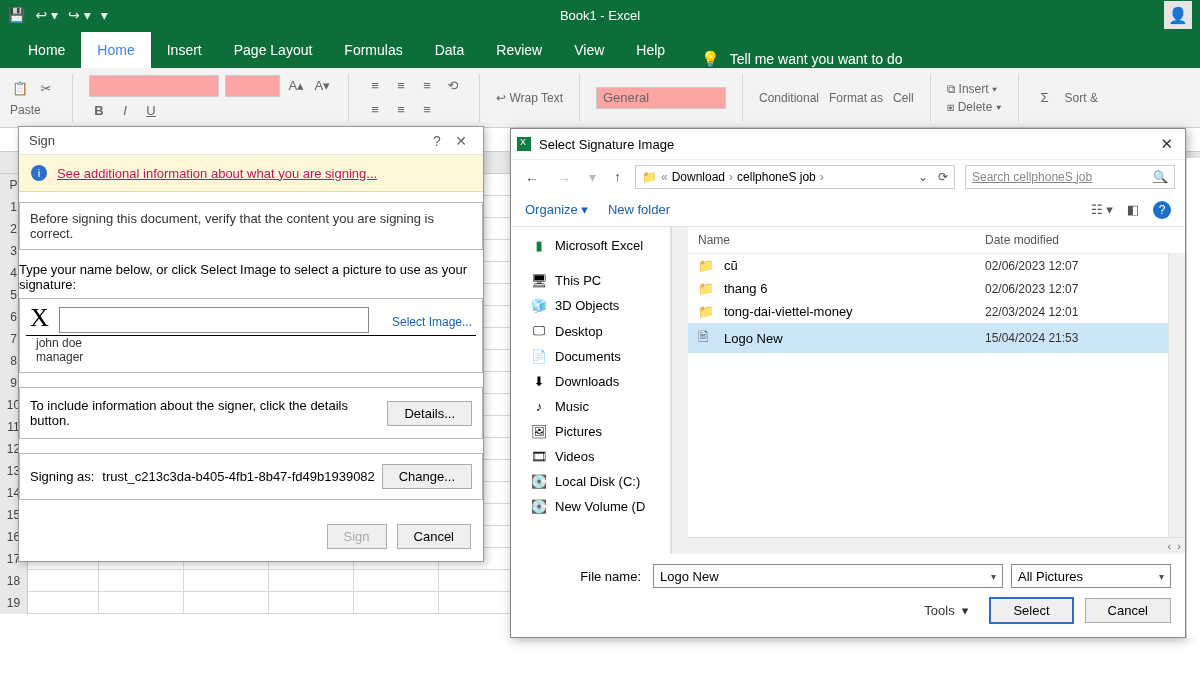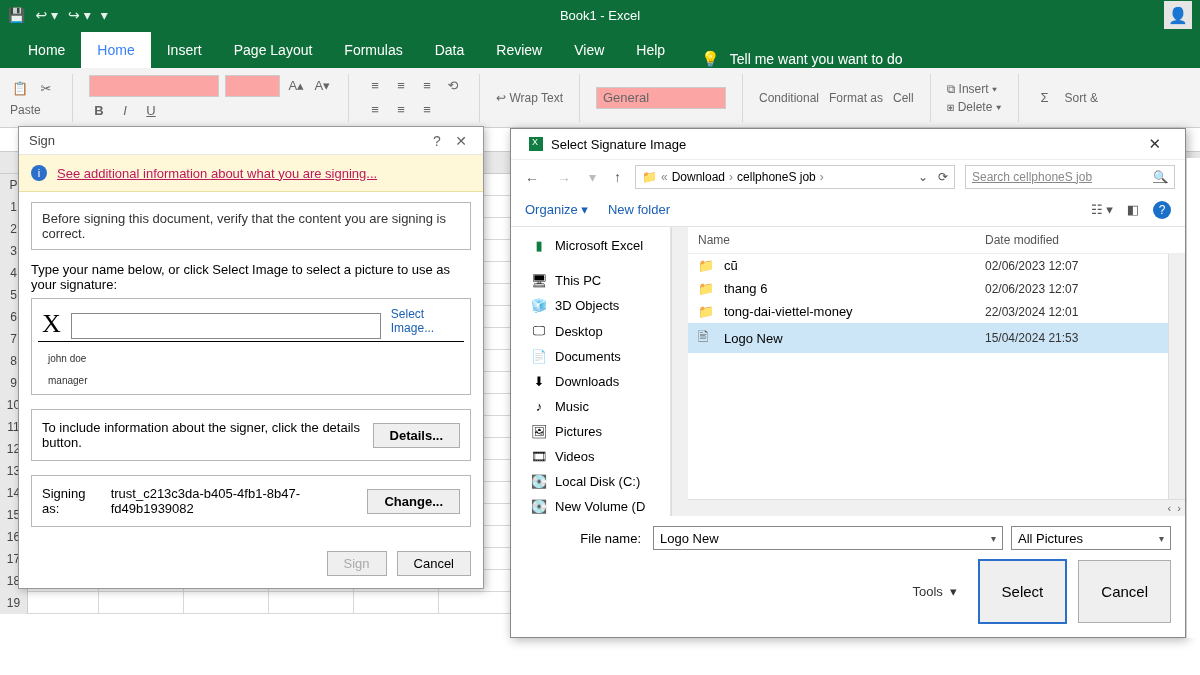--- a/index.html
+++ b/index.html
@@ -41,38 +41,38 @@
 .colline { position:absolute; top:0; bottom:0; width:1px; background:#d8d8d8;}
 
 
 .sign-dialog { position:absolute; left:18px; top:126px; width:466px; background:#fff; border:1px solid #999; box-shadow:2px 2px 8px rgba(0,0,0,.25);}
 .sign-dialog .dtitle { height:28px; display:flex; align-items:center; padding:0 10px; font-size:13px; color:#444; border-bottom:1px solid #e5e5e5;}
 .sign-dialog .dtitle .spacer{flex:1;}
 .sign-dialog .dtitle .ic{ width:24px; text-align:center; color:#666; font-size:14px;}
 .info-bar { background:#fef8d8; padding:10px 12px; display:flex; gap:10px; align-items:center; border-bottom:1px solid #e8dfa0;}
 .info-bar .icon { width:16px; height:16px; border-radius:50%; background:#2a6fc9; color:#fff; font-size:11px; display:flex; align-items:center; justify-content:center;}
 .info-bar a { color:#be185d; text-decoration:underline; font-size:13px;}
-.sign-body { padding:10px 12px 12px;}
+.sign-body { padding:10px 0 12px;}
 .boxed { border:1px solid #b8b8b8; padding:8px 10px; font-size:13px; color:#333; margin-bottom:12px;}
 .sig-area { border:1px solid #b8b8b8; padding:4px 6px 8px; margin-top:6px;}
 .sig-area .inputwrap { display:flex; align-items:flex-end; gap:6px;}
 .sig-area .x { font-size:26px; font-family:Georgia,serif; padding:0 4px;}
 .sig-area input { flex:0 0 310px; height:26px; border:1px solid #888;}
 .sig-area .sel { color:#1a5fb4; font-size:12px; cursor:pointer; margin-left:auto; padding:4px;}
 .sig-area .line { border-top:1px solid #000; margin-top:2px;}
-.sig-area .sub { font-size:10px; color:#333; padding-left:10px; margin-top:11px;}
+.sig-area .sub { font-size:12px; color:#333; padding-left:10px; margin-top:0;}
 .row-btn { border:1px solid #b8b8b8; padding:10px; display:flex; align-items:center; font-size:13px; margin-top:14px;}
 .row-btn button, .dlg-btn { border:1px solid #adadad; background:#efefef; padding:4px 16px; font-size:13px; cursor:pointer;}
-.row-btn button { margin-left:auto;font-weight:bold;}
+.row-btn button { margin-left:auto;}
 .sign-footer { display:flex; justify-content:flex-end; gap:10px; padding:12px;}
 .dlg-btn.disabled { color:#aaa;}
 
 
 .picker { position:absolute; left:510px; top:128px; width:676px; height:510px; background:#fff; border:1px solid #888; box-shadow:2px 2px 10px rgba(0,0,0,.3); display:flex; flex-direction:column;}
-.picker .ptitle { height:30px; display:flex; align-items:center; padding:0 18px; font-size:13px;}
+.picker .ptitle { height:30px; display:flex; align-items:center; padding:0 6px; font-size:13px;}
 .picker .ptitle .xic{ width:14px; height:14px; background:#107c41; margin-right:8px; position:relative;}
 .picker .ptitle .xic::after{content:"X"; color:#fff; font-size:9px; position:absolute; left:3px; top:0;}
 .picker .ptitle .spacer{flex:1;}
 .picker .ptitle .close{ font-size:15px; color:#333; padding:0 6px; cursor:pointer;}
 .nav { height:34px; display:flex; align-items:center; padding:0 10px; gap:10px; border-top:1px solid #eee;}
 .nav .arrow{ color:#555; font-size:14px; padding:0 4px;}
 .nav .arrow.dis{ color:#bbb;}
 .nav .path { flex:1; border:1px solid #ccc; height:24px; display:flex; align-items:center; padding:0 6px; font-size:12px; gap:4px;}
 .nav .path .fic{ color:#e8b93a;}
 .nav .path .sep2{ color:#888;}
@@ -101,21 +101,21 @@
 .treescroll { width:17px; background:#f0f0f0; border-left:1px solid #ddd;}
 .bottom { padding:10px 14px 14px; font-size:13px;}
 .fn-row { display:flex; align-items:center; gap:8px; margin-bottom:10px;}
 .fn-row label { width:120px; text-align:right; padding-right:4px;}
 .combo { border:1px solid #888; height:24px; display:flex; align-items:center; padding:0 6px; font-size:13px; background:#fff;}
 .combo .dd{ margin-left:auto; color:#555; font-size:10px;}
 .fn-row .combo.name { flex:1;}
 .fn-row .combo.filter { width:160px;}
 .btn-row { display:flex; justify-content:flex-end; gap:12px; align-items:center;}
 .btn-row .tools { margin-right:10px; color:#333;}
-.pbtn { border:1px solid #adadad; background:#efefef; padding:22px 22px; font-size:15px;}
+.pbtn { border:1px solid #adadad; background:#efefef; padding:4px 22px; font-size:13px;}
 .pbtn.primary { border:1px solid #2a6fc9; outline:1px solid #2a6fc9;}
 
 
 .rsliver{ position:absolute; right:0; top:158px; width:14px; height:480px; background:#fff; border-left:1px solid #ccc;}
 </style>
 </head>
 <body>
 
 <div class="titlebar">
   <div class="qat">

